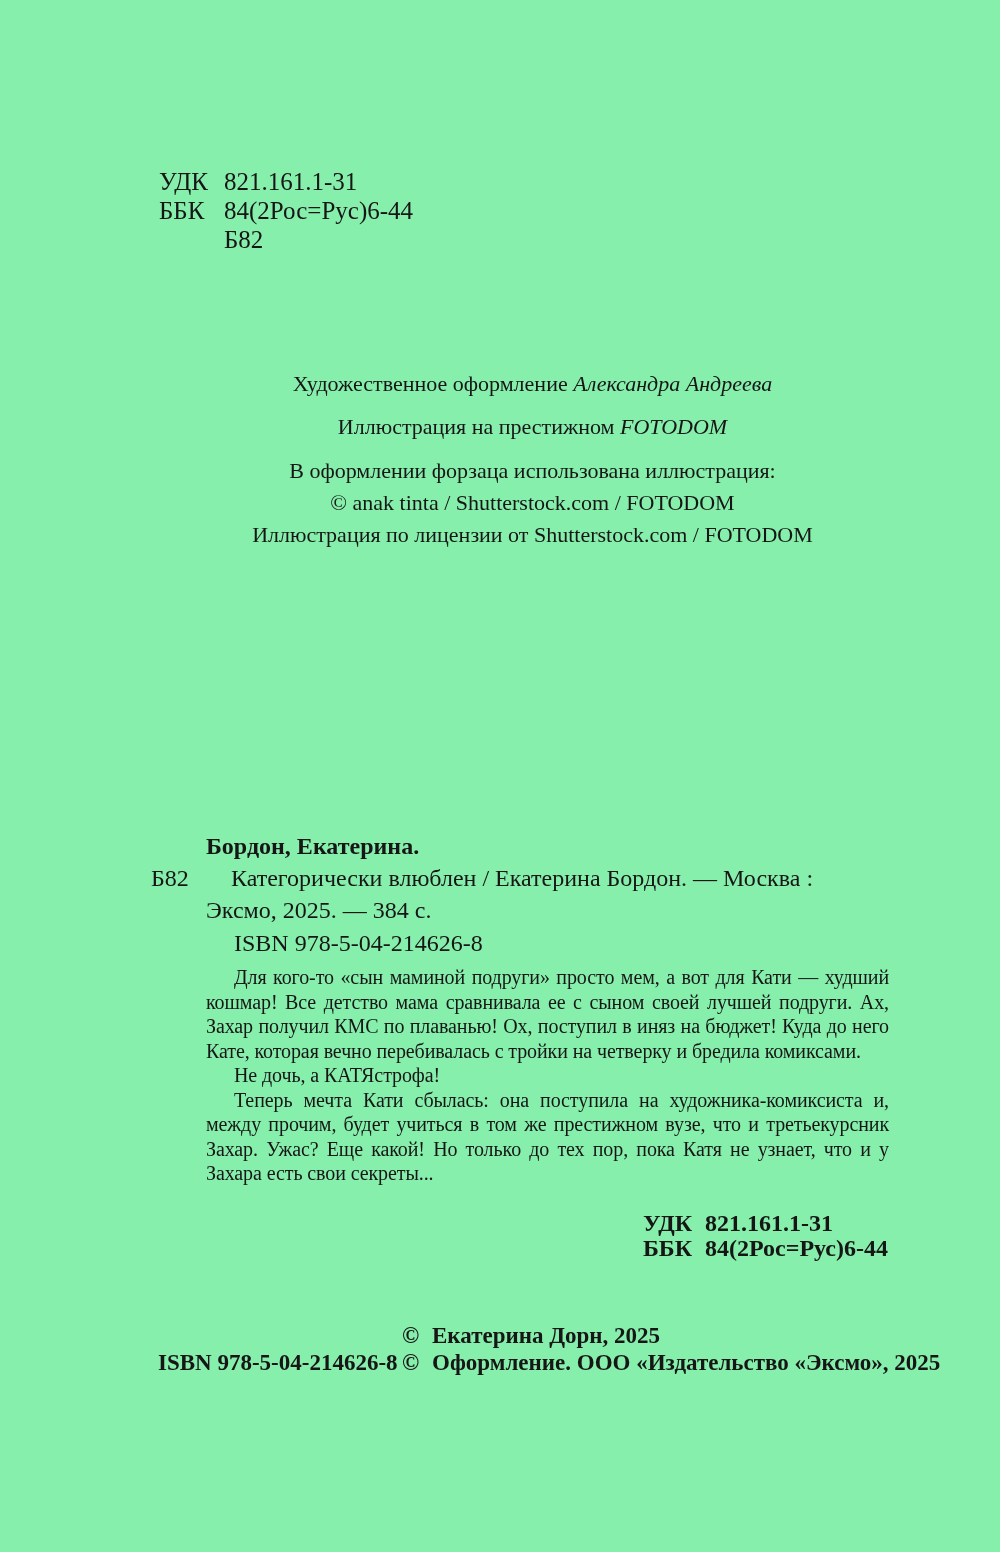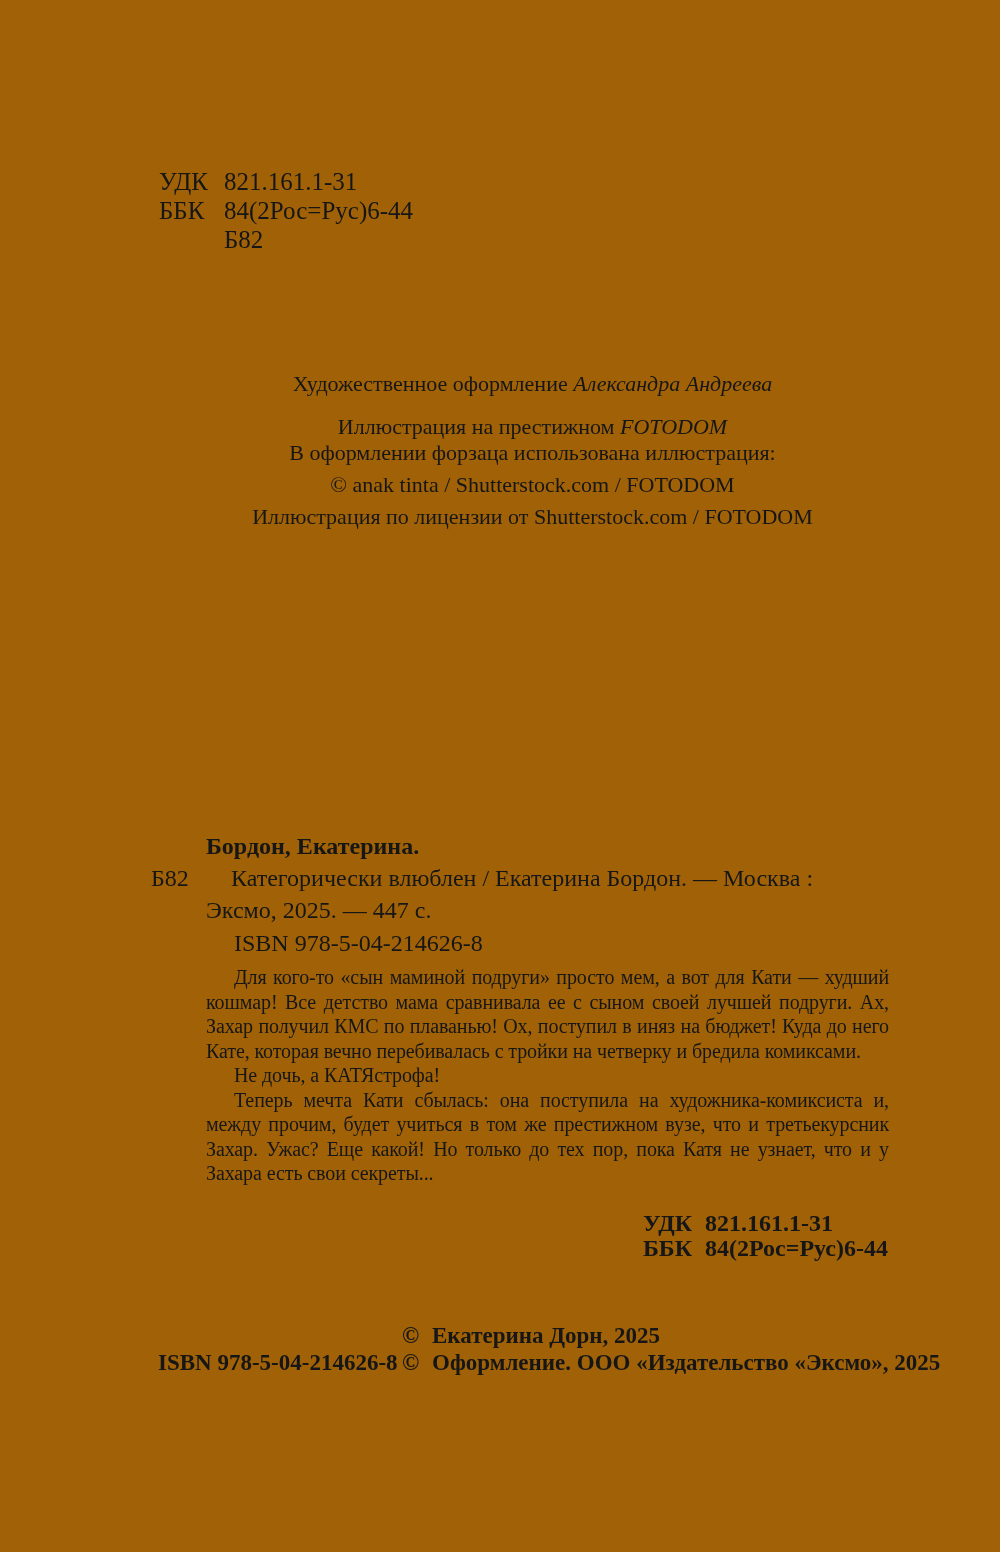--- a/index.html
+++ b/index.html
@@ -10,21 +10,21 @@
   body {
     width: 1000px;
     height: 1552px;
     font-family: "Liberation Serif", "DejaVu Serif", serif;
     color: #161616;
   }
   .page {
     position: relative;
     width: 1000px;
     height: 1552px;
-    background: #a16207;
+    background: #86efac;
     overflow: hidden;
   }
 
   
   .top-codes {
     position: absolute;
     left: 159px;
     top: 167px;
     font-size: 25px;
     line-height: 29px;
@@ -40,21 +40,21 @@
     position: absolute;
     left: 160px;
     top: 371px;
     width: 745px;
     text-align: center;
     font-size: 22px;
     line-height: 26px;
   }
   .credit-line { margin: 0; }
   .mt-17 { margin-top: 17px; }
-  .mt-18 { }
+  .mt-18 { margin-top: 18px; }
   .mt-7  { margin-top: 6px; }
   .credits em { font-style: italic; }
 
   
   .biblio {
     position: absolute;
     left: 206px;
     top: 830px;
     width: 683px;
     font-size: 24px;
@@ -140,21 +140,21 @@
     <div class="credit-line mt-17"><span>Иллюстрация на престижном </span><em>FOTODOM</em></div>
     <div class="credit-line mt-18">В оформлении форзаца использована иллюстрация:</div>
     <div class="credit-line mt-7">© anak tinta / Shutterstock.com / FOTODOM</div>
     <div class="credit-line mt-7">Иллюстрация по лицензии от Shutterstock.com / FOTODOM</div>
   </section>
 
   <section class="biblio">
     <p class="author">Бордон, Екатерина.</p>
     <div class="entry">
       <span class="shelf-code">Б82</span>
-      <p class="entry-text">Категорически влюблен / Екатерина Бордон. — Москва : Эксмо, 2025. — 447 с.</p>
+      <p class="entry-text">Категорически влюблен / Екатерина Бордон. — Москва : Эксмо, 2025. — 384 с.</p>
     </div>
     <p class="isbn">ISBN 978-5-04-214626-8</p>
     <div class="annotation">
       <p>Для кого-то «сын маминой подруги» просто мем, а вот для Кати — худший кошмар! Все детство мама сравнивала ее с сыном своей лучшей подруги. Ах, Захар получил КМС по плаванью! Ох, поступил в иняз на бюджет! Куда до него Кате, которая вечно перебивалась с тройки на четверку и бредила комиксами.</p>
       <p>Не дочь, а КАТЯстрофа!</p>
       <p>Теперь мечта Кати сбылась: она поступила на художника-комиксиста и, между прочим, будет учиться в том же престижном вузе, что и третьекурсник Захар. Ужас? Еще какой! Но только до тех пор, пока Катя не узнает, что и у Захара есть свои секреты...</p>
     </div>
   </section>
 
   <section class="bottom-codes">

